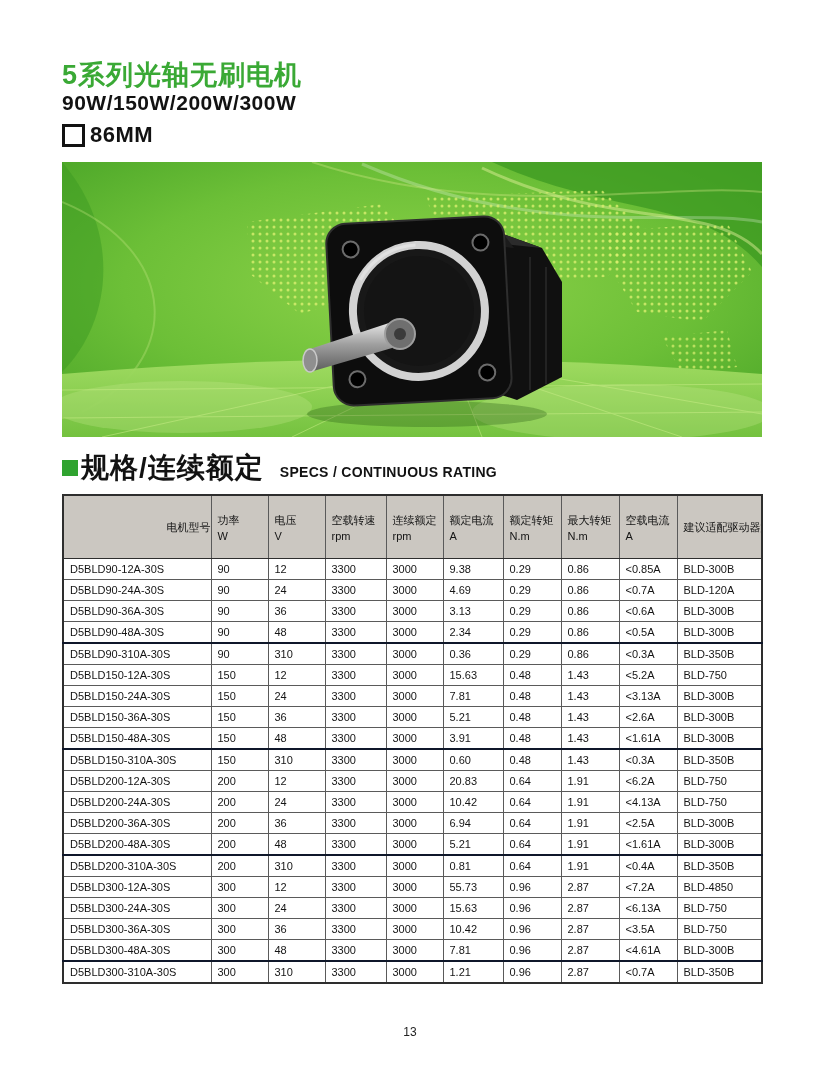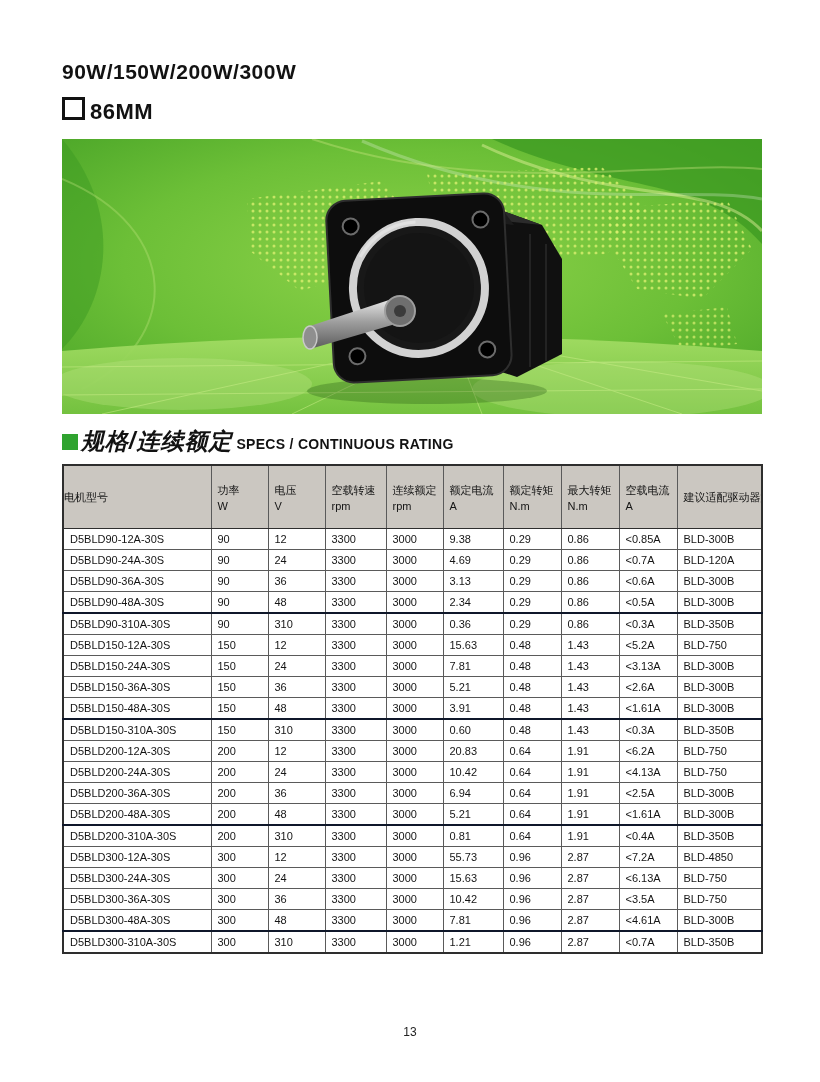--- a/index.html
+++ b/index.html
@@ -13,62 +13,63 @@
     font-size:27px;font-weight:bold;color:#3aa935;letter-spacing:1px;line-height:1.15;
   }
   .title-watts{
     font-size:21px;font-weight:bold;color:#121212;letter-spacing:.5px;
   }
   .frame-line{display:flex;align-items:center;margin-top:7px;}
   .frame-square{
     width:17px;height:17px;border:3px solid #121212;background:#fff;
     display:inline-block;margin-right:5px;
   }
-  .frame-text{font-size:22px;font-weight:bold;color:#121212;letter-spacing:.5px;margin-top:8px;}
+  .frame-text{font-size:22px;font-weight:bold;color:#121212;letter-spacing:.5px;}
 
   .banner{
     position:relative;margin-top:14px;width:700px;height:275px;overflow:hidden;
   }
   .banner svg{display:block;}
 
   .section-header{display:flex;align-items:baseline;margin-top:12px;}
   .section-bullet{
     width:16px;height:16px;background:#2fa32f;align-self:center;margin-right:3px;
   }
-  .section-cn{font-size:23px;font-weight:bold;color:#121212;letter-spacing:1px;font-style:italic;}
-  .section-en{font-size:14px;font-weight:bold;color:#121212;margin-left:4px;letter-spacing:.3px;}
+  .section-cn{font-size:28px;font-weight:bold;color:#121212;letter-spacing:1px;}
+  .section-en{font-size:14px;font-weight:bold;color:#121212;margin-left:16px;letter-spacing:.3px;}
 
   table.spec{
     margin-top:7px;width:699px;border-collapse:collapse;table-layout:fixed;
     border:2px solid #2e2e2e;font-size:11px;color:#141414;
   }
   table.spec th,table.spec td{
     border:1px solid #5a5a5a;padding:0 0 0 6px;text-align:left;vertical-align:middle;
     white-space:nowrap;overflow:hidden;
   }
   table.spec thead th{
     background:#cbc7c1;height:62px;font-weight:normal;border-bottom:1px solid #2e2e2e;
   }
-  table.spec thead th.center{text-align:left;padding-left:0;}
+  table.spec thead th.center{text-align:right;padding-left:0;}
   .h-unit{margin-top:2px;}
   table.spec tbody td{height:20px;padding-top:0;padding-bottom:0;}
   table.spec tbody tr{height:21px;}
   table.spec tbody tr.hv td{border-top:2px solid #0f172a;margin-left:28px;}
 
   .page-number{
     position:absolute;left:0;width:820px;top:1025px;text-align:center;
     font-size:12px;color:#222;
   }
 </style>
 </head>
 <body>
 
 <div class="page">
   <div class="content">
 
+    <div class="title-cn">5系列光轴无刷电机</div>
     <div class="title-watts">90W/150W/200W/300W</div>
     <div class="frame-line">
       <span class="frame-square"></span>
       <span class="frame-text">86MM</span>
     </div>
 
     <div class="banner">
       <svg width="700" height="275" viewBox="0 0 700 275">
         <defs>
           <radialGradient id="bgGrad" cx="50%" cy="45%" r="75%">

